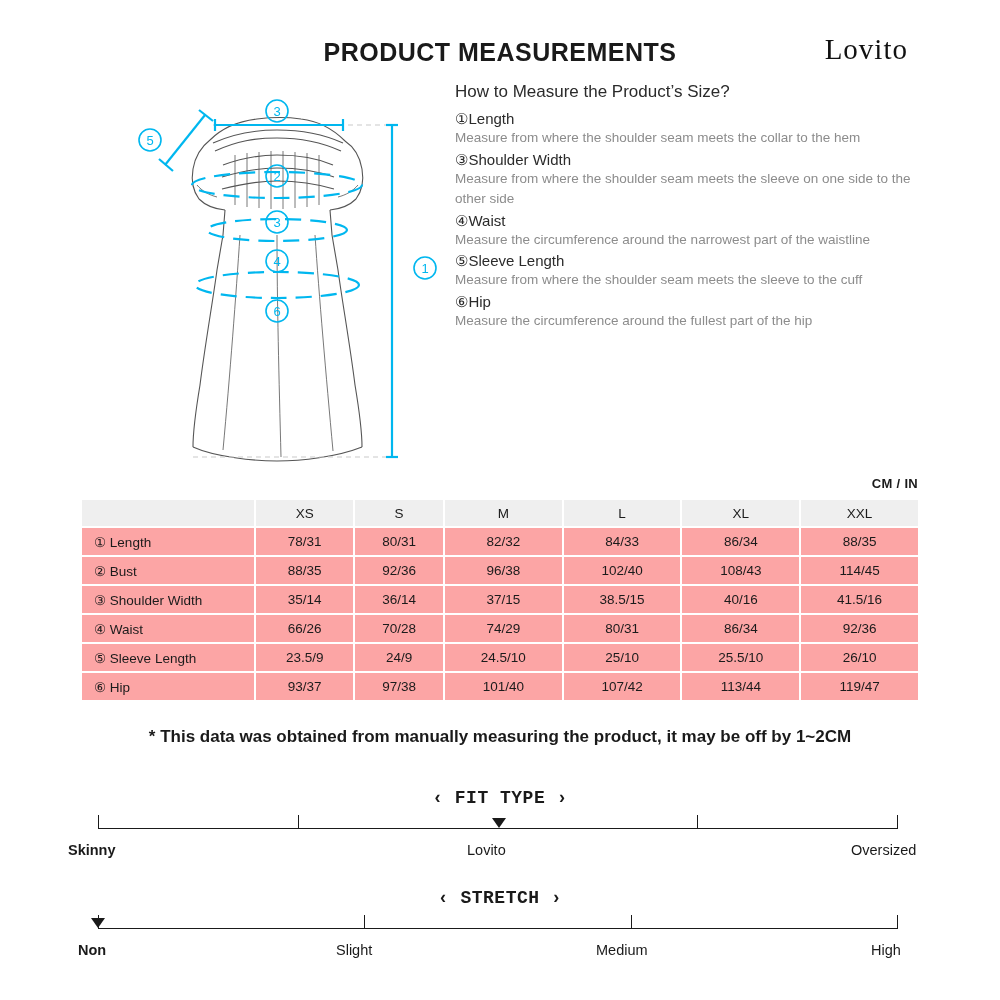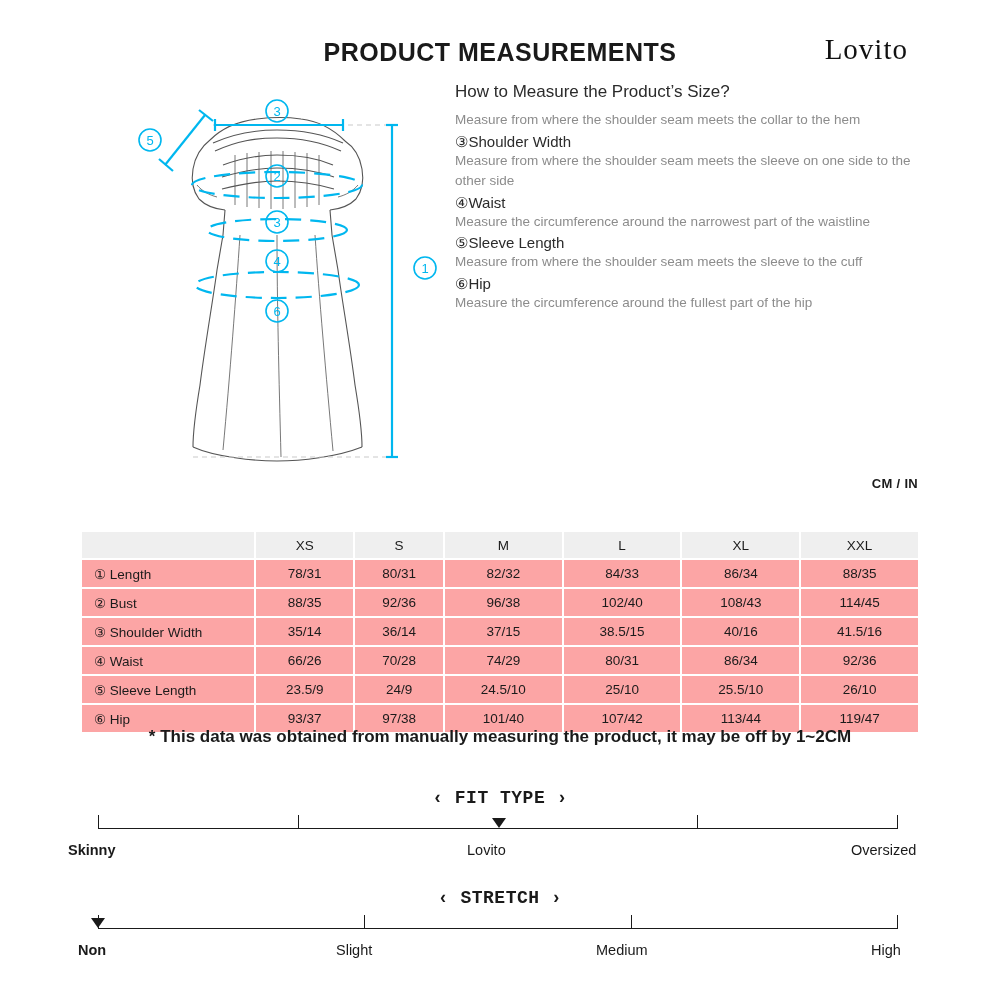--- a/index.html
+++ b/index.html
@@ -32,21 +32,21 @@
   .howto { position: absolute; left: 455px; top: 82px; width: 470px; }
   .howto h2 { margin: 0 0 8px 0; font-size: 17px; font-weight: normal; color: #2b2b2b; }
   .howto .item-title { font-size: 15px; color: #2b2b2b; margin-top: 2px; }
   .howto .item-desc { font-size: 13.5px; color: #8c8c8c; line-height: 1.52; margin: 0 0 1px 0; }
 
   
   .unit { position: absolute; right: 82px; top: 476px; font-size: 13px; font-weight: bold; letter-spacing: .3px; }
 
   
   .tbl-wrap { position: absolute; left: 80px; top: 498px; width: 840px; }
-  table { border-collapse: separate; border-spacing: 2px 2px; width: 840px; margin-top: 32px; }
+  table { border-collapse: separate; border-spacing: 2px 2px; width: 840px; }
   th, td {
     background: #efefef; height: 27px; font-size: 13.5px; text-align: center;
     font-weight: normal; color: #1b1b1b; padding: 0;
   }
   th { height: 26px; font-weight: normal; }
   td.rowlabel, th.rowlabel {
     text-align: left; padding-left: 12px; width: 172px; font-size: 13.5px;
   }
   tbody tr td { background: #fca5a5; }
 
@@ -158,20 +158,21 @@
         <text x="172" y="231">6</text>
         <text x="320" y="188">1</text>
       </g>
     </svg>
   </div>
 
   <div class="howto">
     <h2>How to Measure the Product’s Size?</h2>
 
     <div>
+      <div class="item-title">①Length</div>
       <p class="item-desc">Measure from where the shoulder seam meets the collar to the hem</p>
     </div>
     <div>
       <div class="item-title">③Shoulder Width</div>
       <p class="item-desc">Measure from where the shoulder seam meets the sleeve on one side to the other side</p>
     </div>
     <div>
       <div class="item-title">④Waist</div>
       <p class="item-desc">Measure the circumference around the narrowest part of the waistline</p>
     </div>

